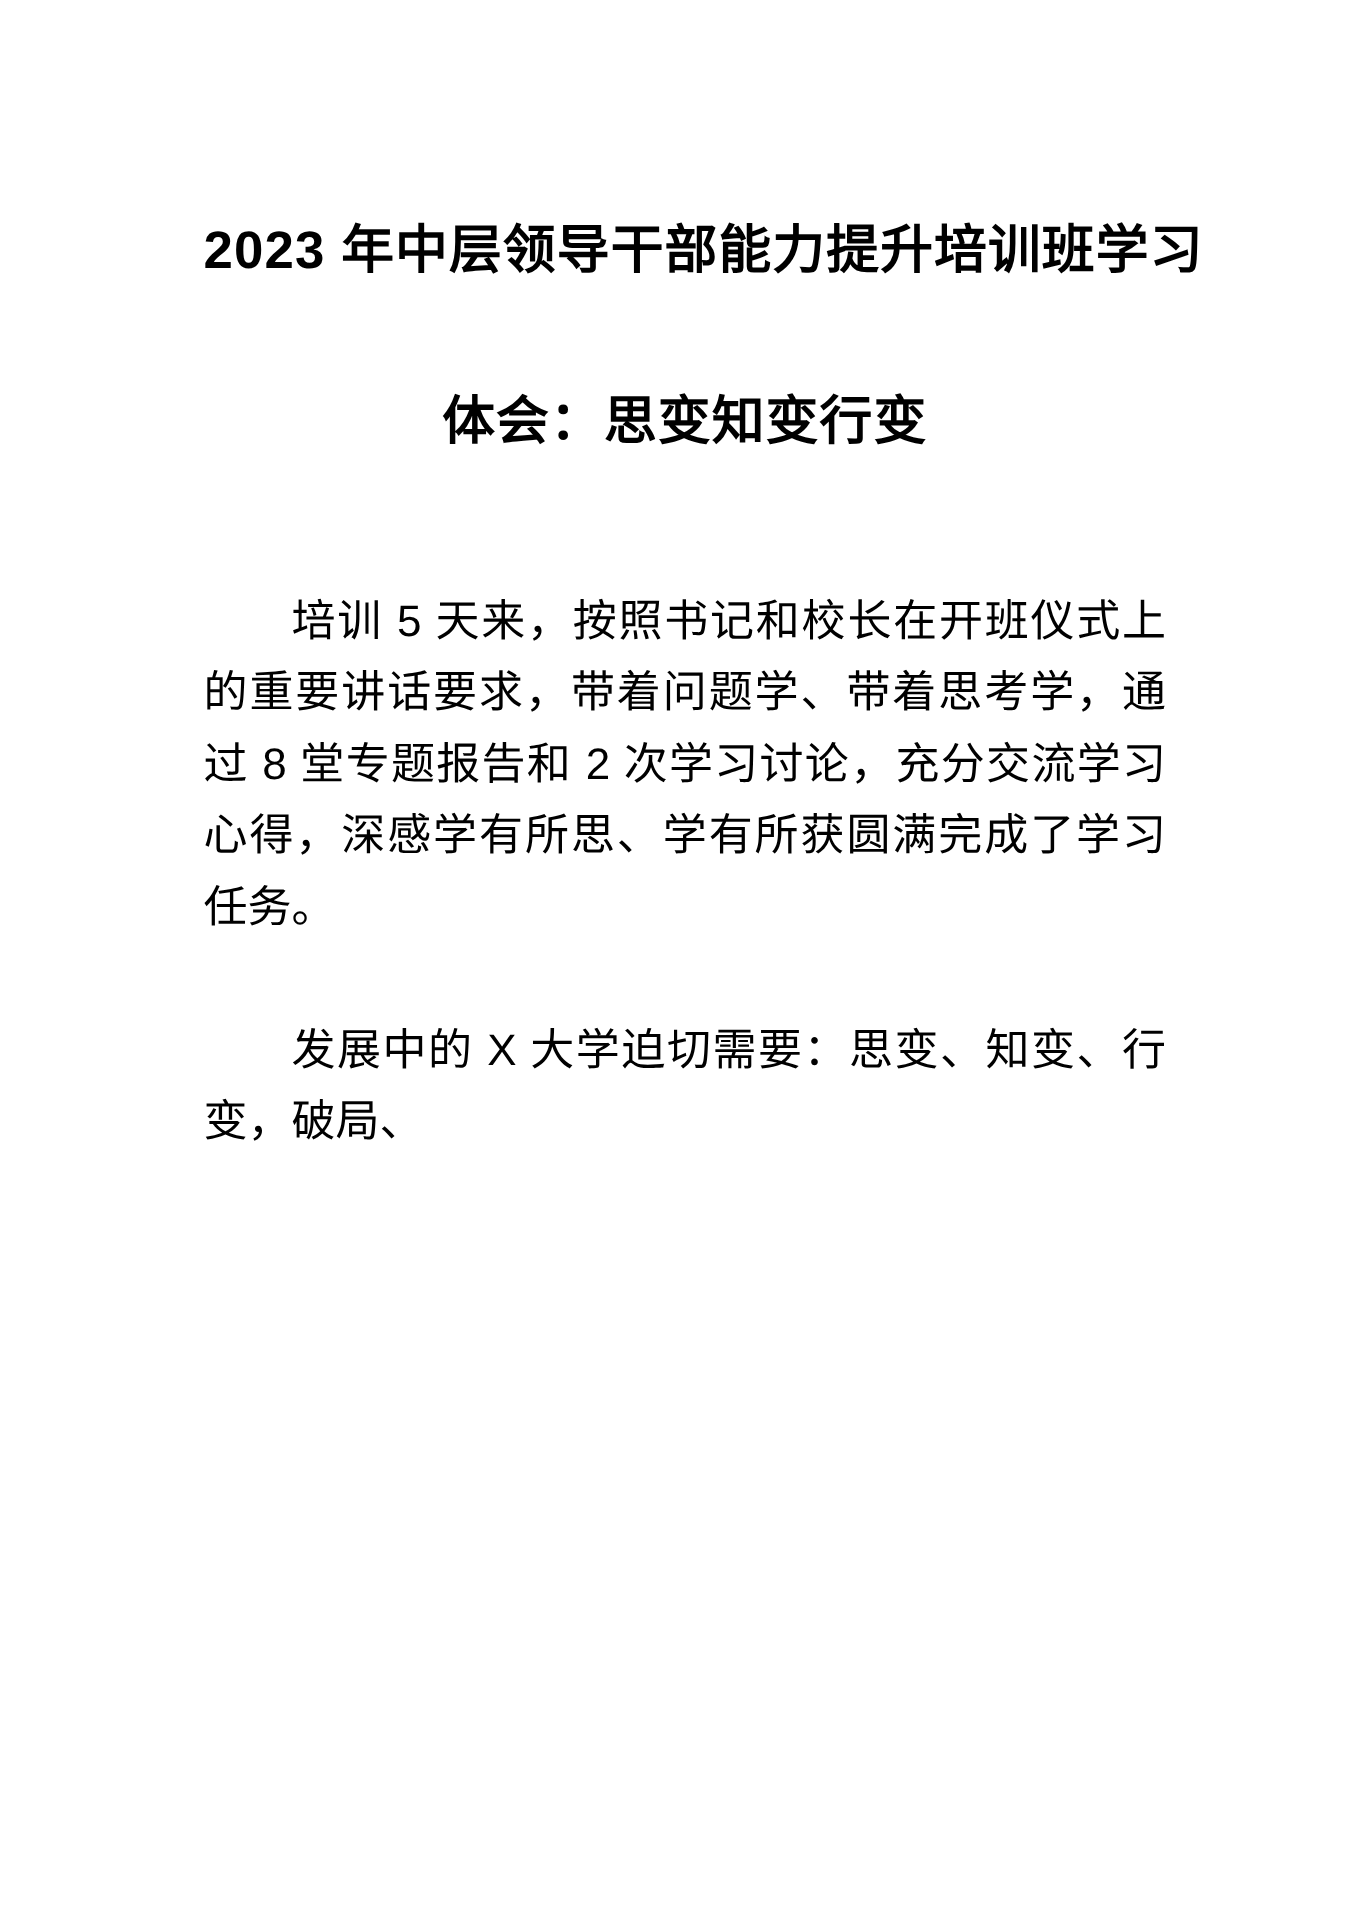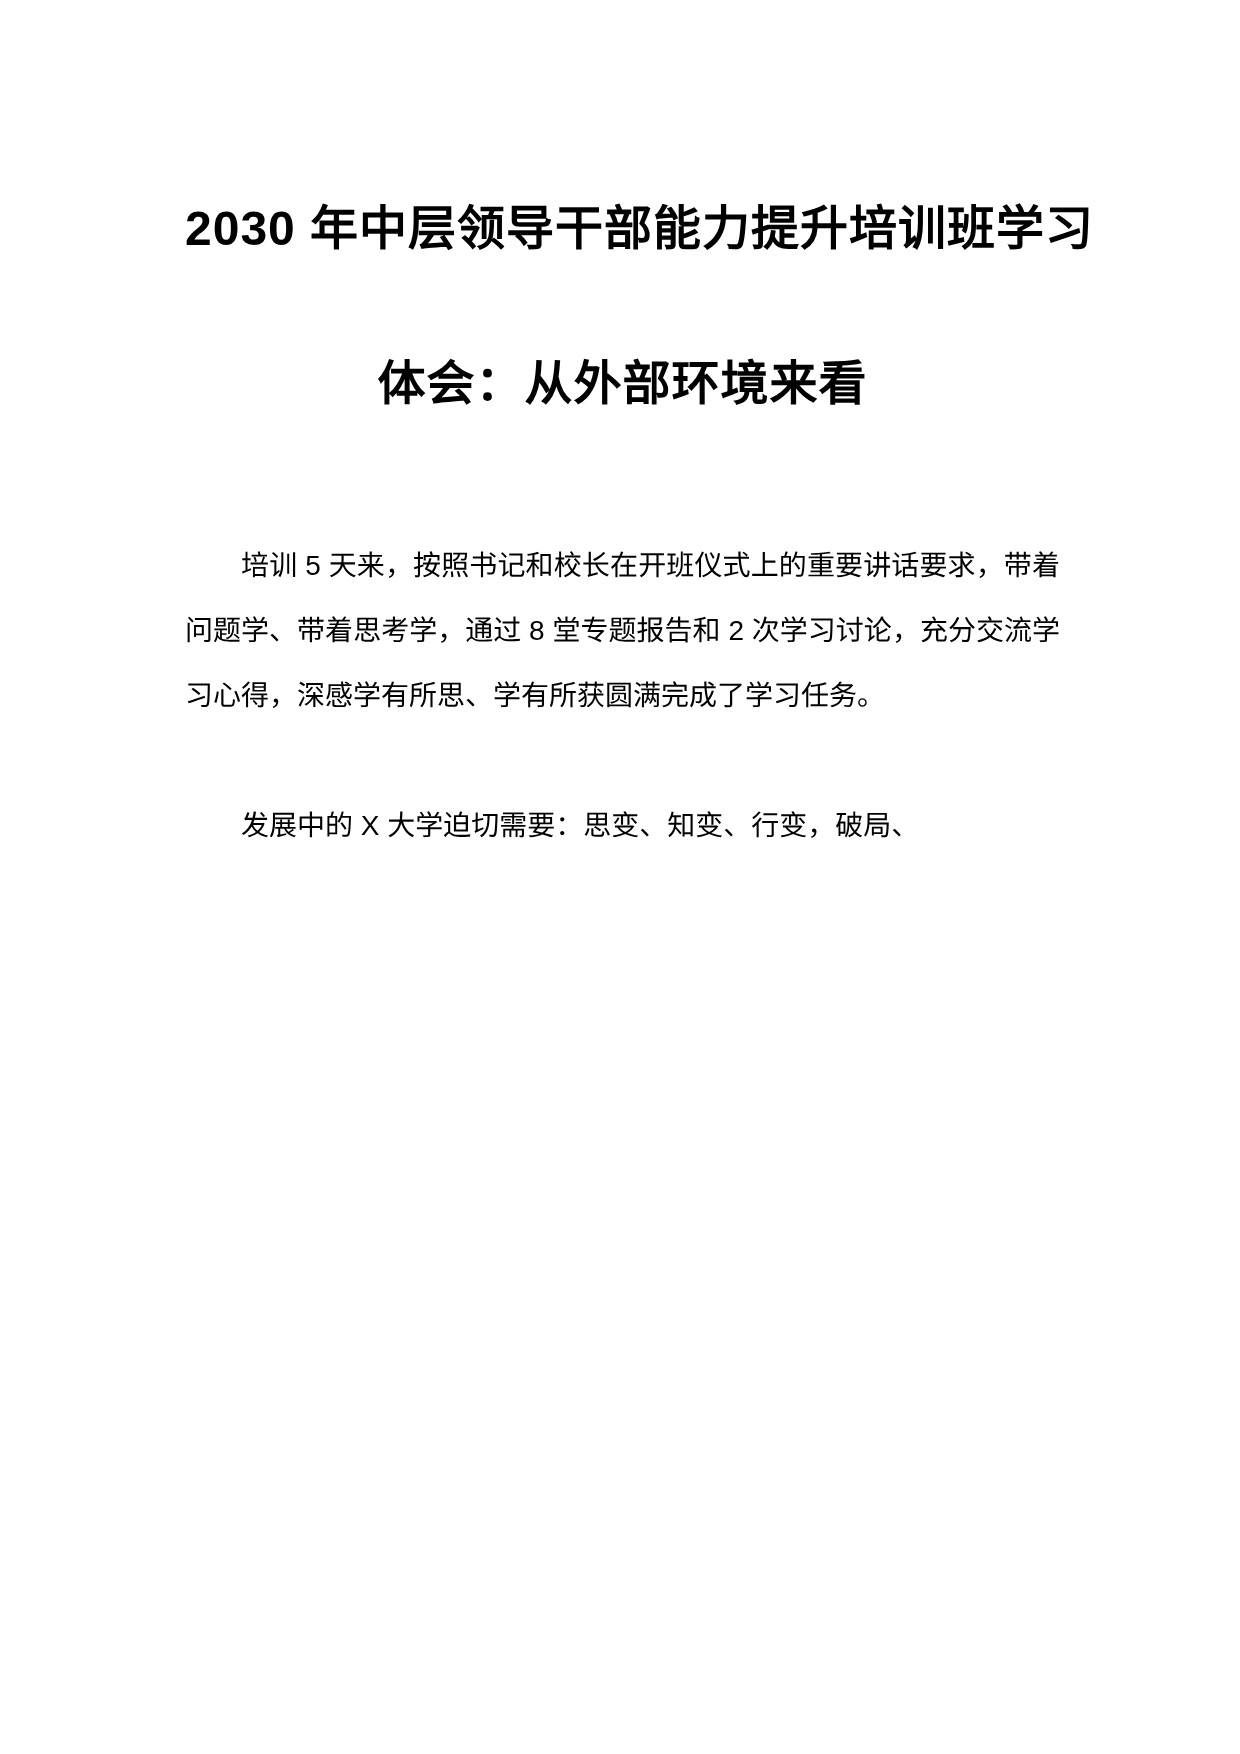--- a/index.html
+++ b/index.html
@@ -30,35 +30,35 @@
     white-space: nowrap;
   }
   .title-line1 { margin-top: 200px; }
   .title-line2 { margin-top: 97px; }
   .doc-body {
     margin-top: 120px;
   }
   .doc-body p {
     margin: 0 0 65px 0;
     padding: 0;
-    font-size: 28px;
+    font-size: 40px;
     line-height: 65px;
     font-weight: 400;
     text-align: justify;
     text-justify: inter-ideograph;
     text-indent: 2em;
     word-break: break-all;
     overflow-wrap: break-word;
   }
   .doc-body p:last-child { margin-bottom: 0; }
 </style>
 </head>
 <body>
 
 <div class="page">
-  <h1 class="title-line title-line1">2030 年中层领导干部能力提升培训班学习</h1>
-  <h1 class="title-line title-line2">体会：从外部环境来看</h1>
+  <h1 class="title-line title-line1">2023 年中层领导干部能力提升培训班学习</h1>
+  <h1 class="title-line title-line2">体会：思变知变行变</h1>
 
   <div class="doc-body">
     <p>培训 5 天来，按照书记和校长在开班仪式上的重要讲话要求，带着问题学、带着思考学，通过 8 堂专题报告和 2 次学习讨论，充分交流学习心得，深感学有所思、学有所获圆满完成了学习任务。</p>
     <p>发展中的 X 大学迫切需要：思变、知变、行变，破局、</p>
   </div>
 </div>
 
 </body></html>

